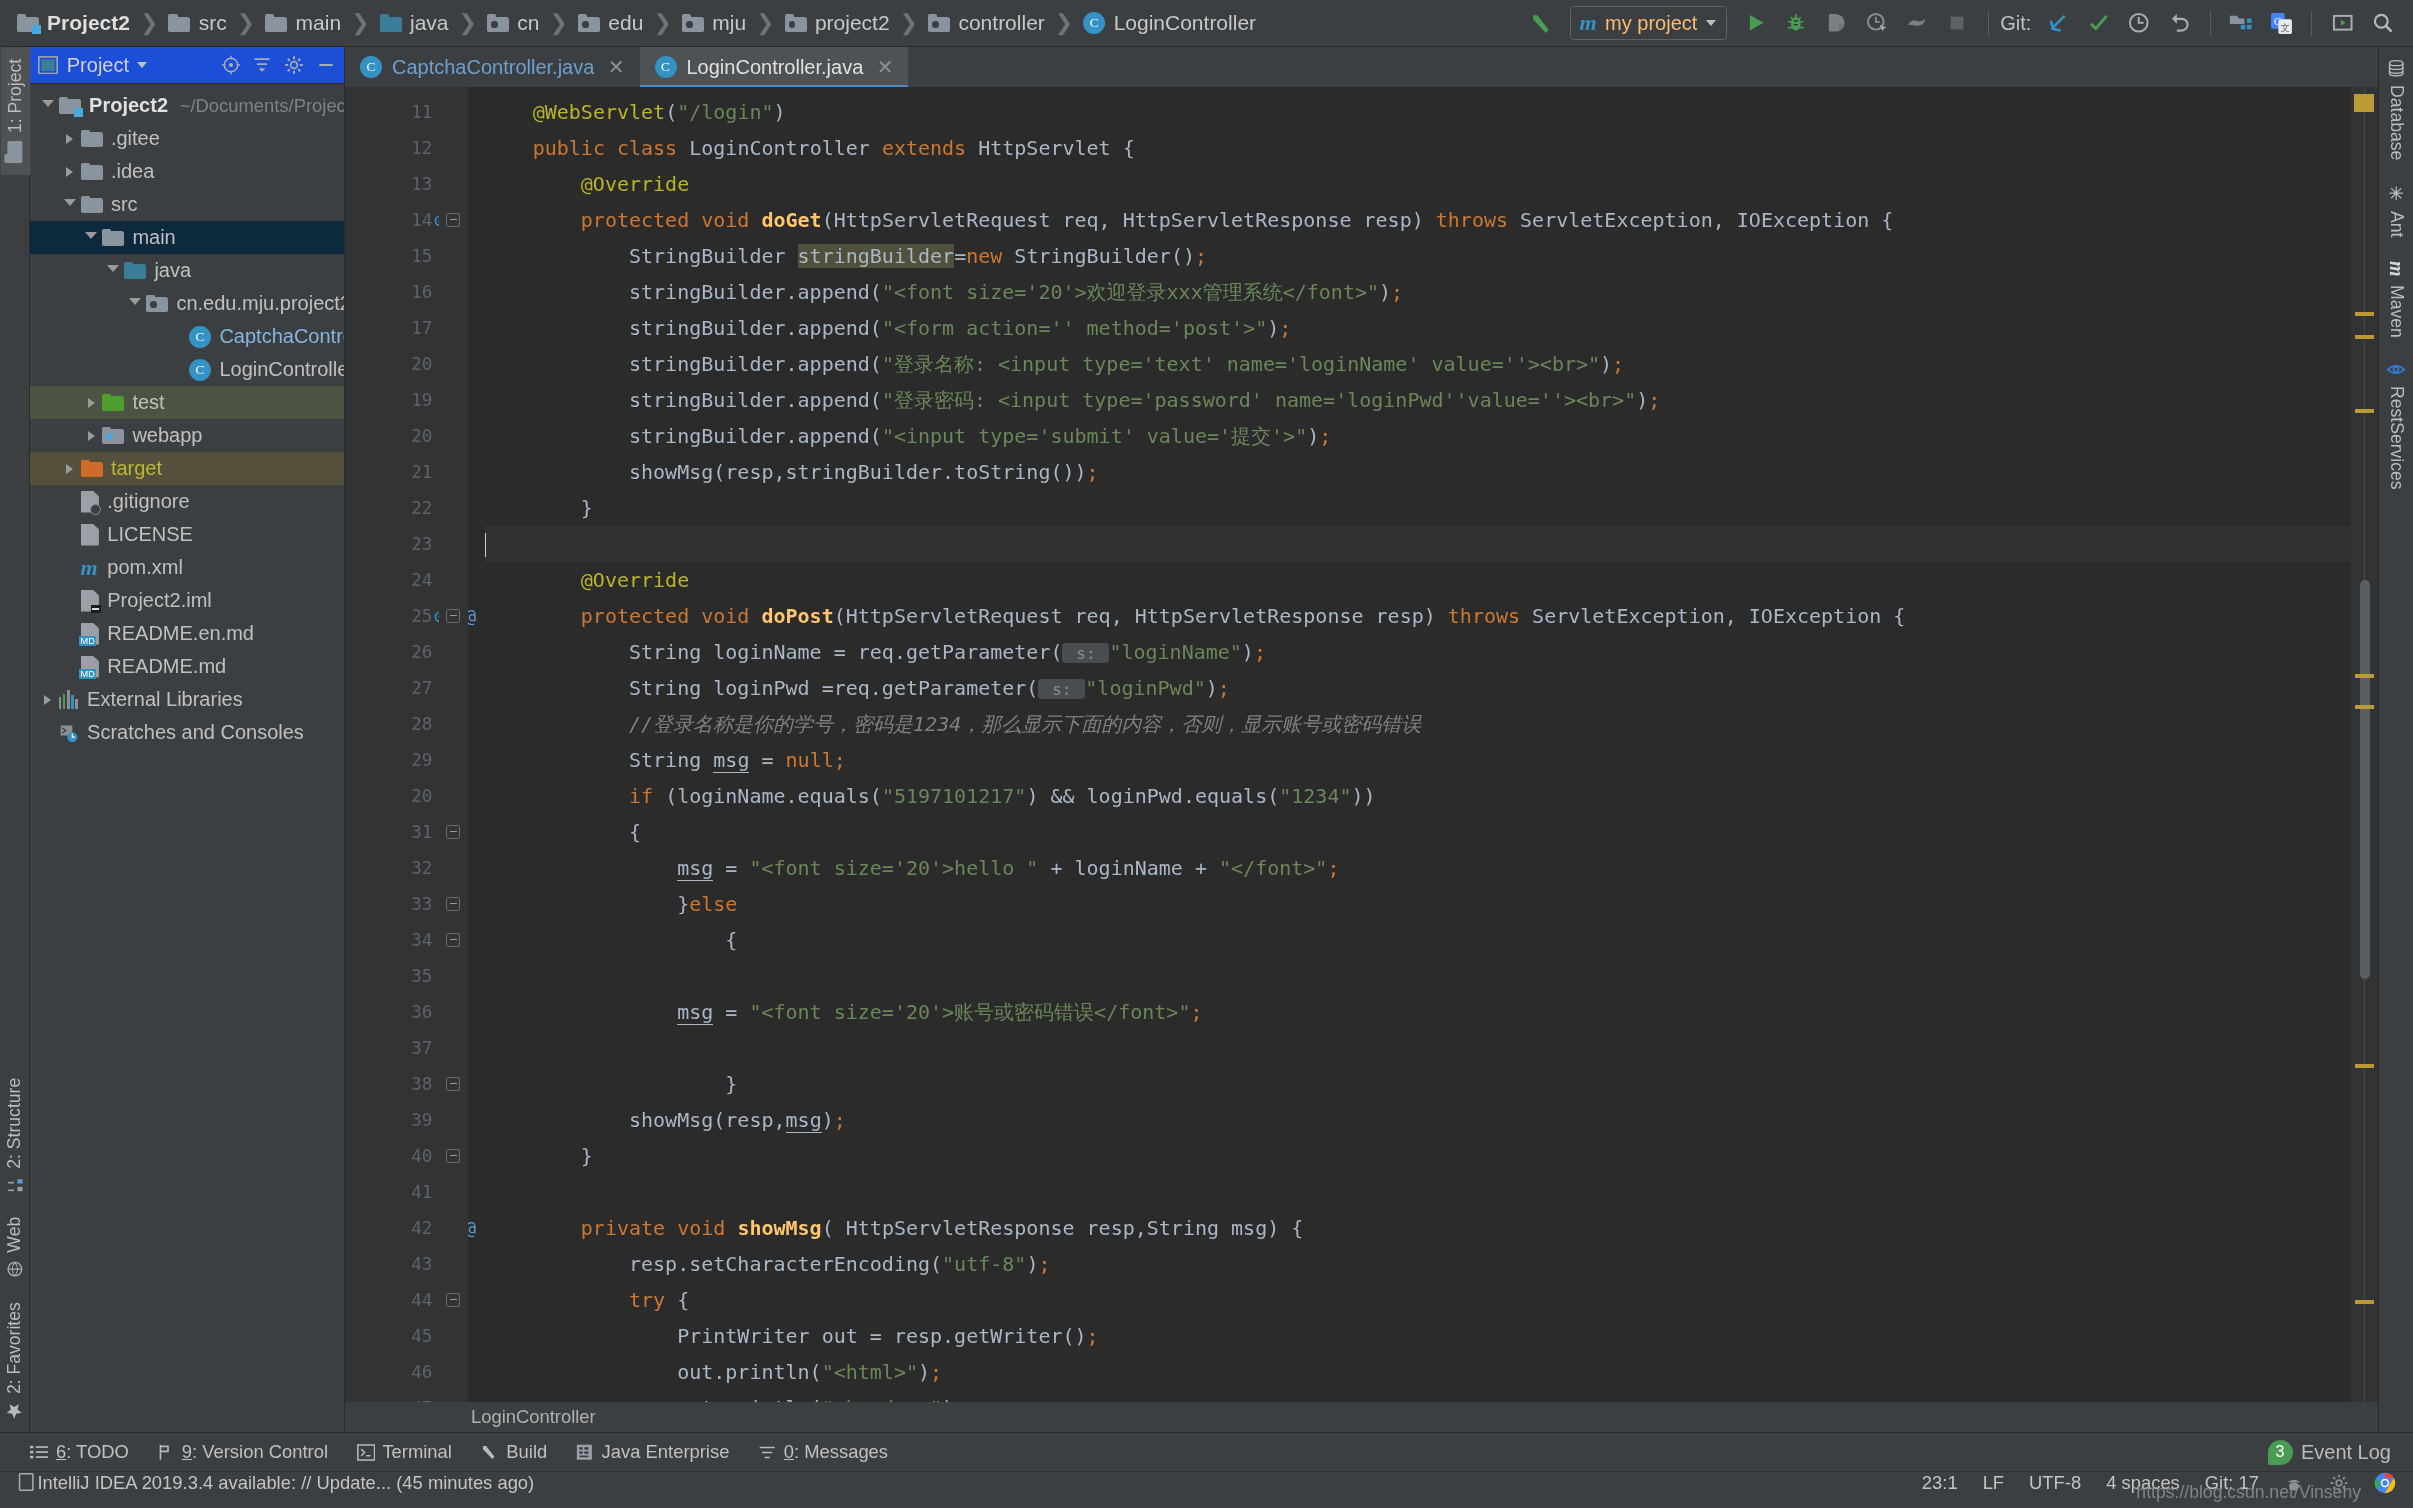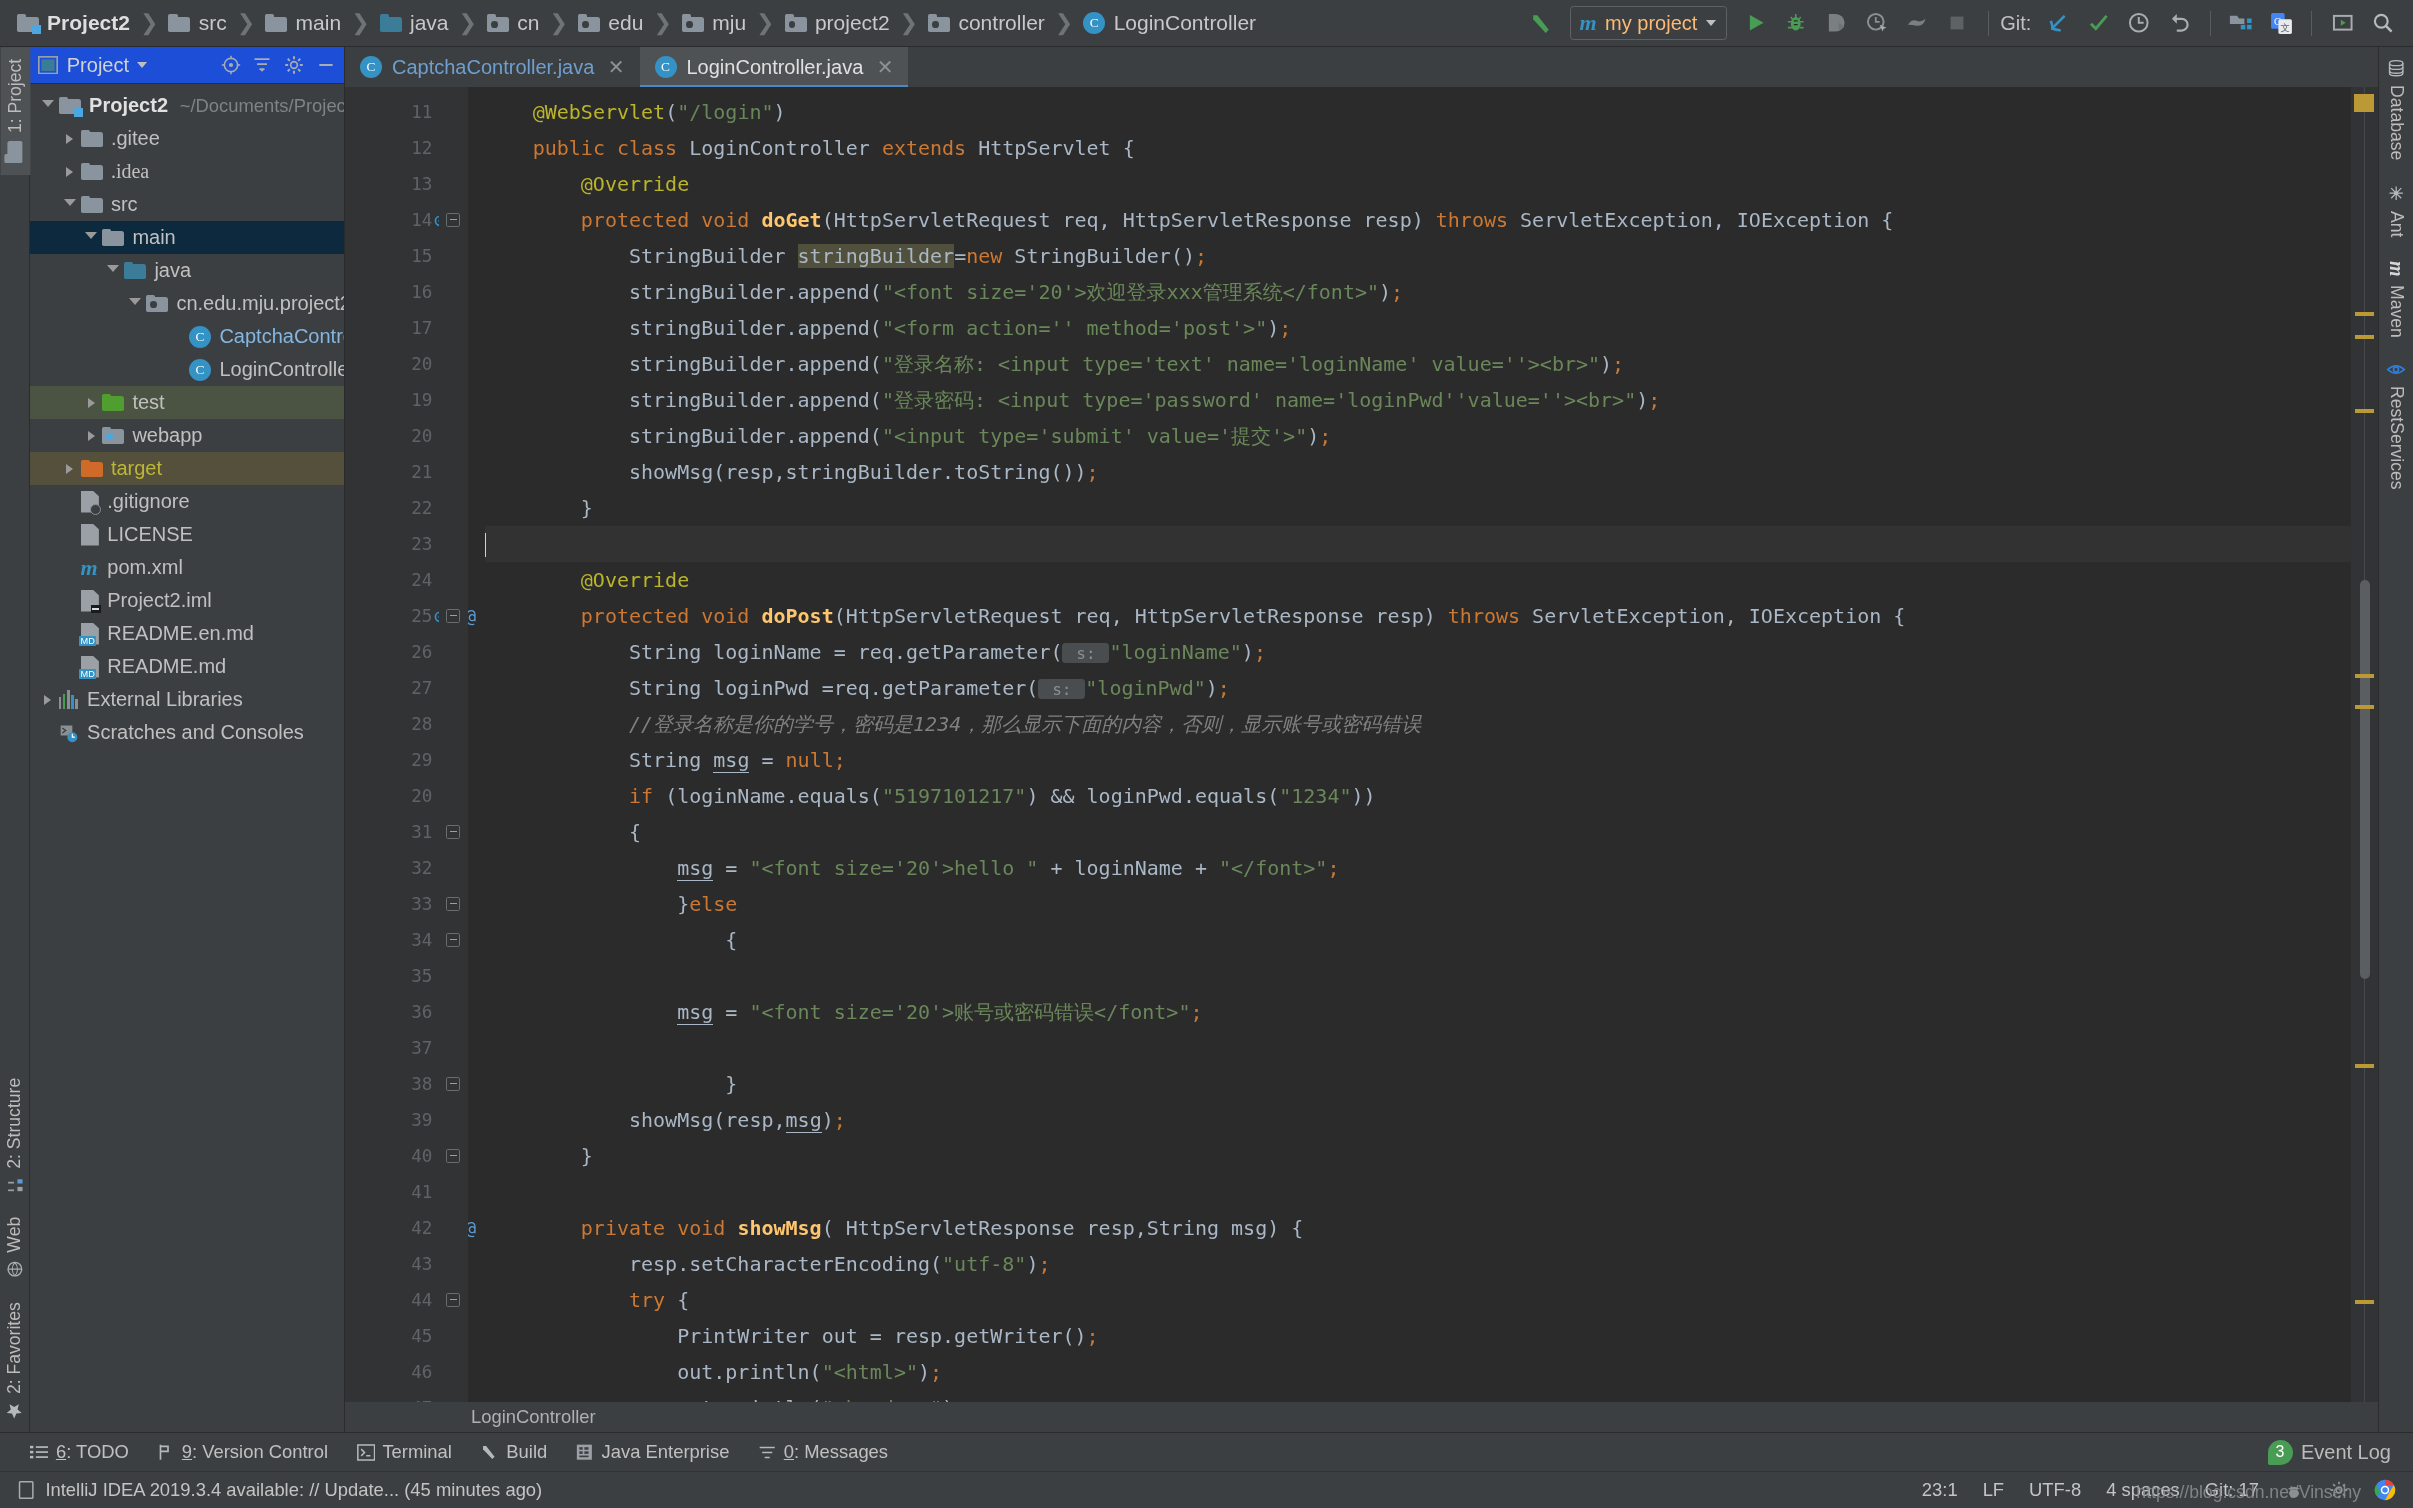--- a/index.html
+++ b/index.html
@@ -161,21 +161,21 @@
   .edit-crumb { height:30px; background:#3c3f41; display:flex; align-items:center; padding-left:126px; font-size:18.4px; color:#b0b0b0; flex:0 0 30px;}
 
   
   .toolwin { height:39px; background:#3c3f41; display:flex; align-items:center; padding-left:30px; gap:28.5px; flex:0 0 39px; border-top:0.8px solid #2b2b2b;}
   .twitem { display:flex; align-items:center; gap:7.5px; font-size:18.4px; color:#c0c0c0; }
   .twitem .u { text-decoration:underline; }
   .tw-right { margin-left:auto; display:flex; align-items:center; gap:8.4px; padding-right:22px; }
   .badge3 { width:25px;height:25px;border-radius:50% 50% 50% 1.7px;background:#499c54;color:#fff;font-size:16px;
             display:flex;align-items:center;justify-content:center; }
 
-  .status { height:37px; background:#3c3f41; display:flex; align-items:center; padding:12px 17px; gap:10px; flex:0 0 37px; border-top:0.8px solid #323232;}
+  .status { height:37px; background:#3c3f41; display:flex; align-items:flex-start; padding:0 17px; gap:2px; flex:0 0 37px; border-top:0.8px solid #323232;}
   .status .msg { font-size:18.4px; color:#c4c4c4; }
   .status-right { margin-left:auto; display:flex; align-items:center; gap:25px; font-size:18.4px; color:#c4c4c4; }
 
   .watermark {
     position:absolute; right:52px; bottom:5px; font-size:17.6px; color:#8d9194; opacity:.85;
     pointer-events:none; font-family:"Liberation Sans", sans-serif;
   }
   svg { display:block; }
 </style>
 </head>
@@ -448,21 +448,21 @@
             <span class="tlabel bold">Project2</span>
             <span class="tpath">~/Documents/Project2</span>
           </div>
           <div class="trow" style="padding-left: 28.5px;">
             <span class="arrow">
               <i></i>
             </span>
             <span class="folder-ico"></span>
             <span class="tlabel">.gitee</span>
           </div>
-          <div class="trow" style="padding-left: 28.5px; font-family: Liberation Serif, serif;">
+          <div class="trow" style="padding-left: 28.5px;">
             <span class="arrow">
               <i></i>
             </span>
             <span class="folder-ico"></span>
             <span class="tlabel">.idea</span>
           </div>
           <div class="trow" style="padding-left: 28.5px;">
             <span class="arrow open">
               <i></i>
             </span>

